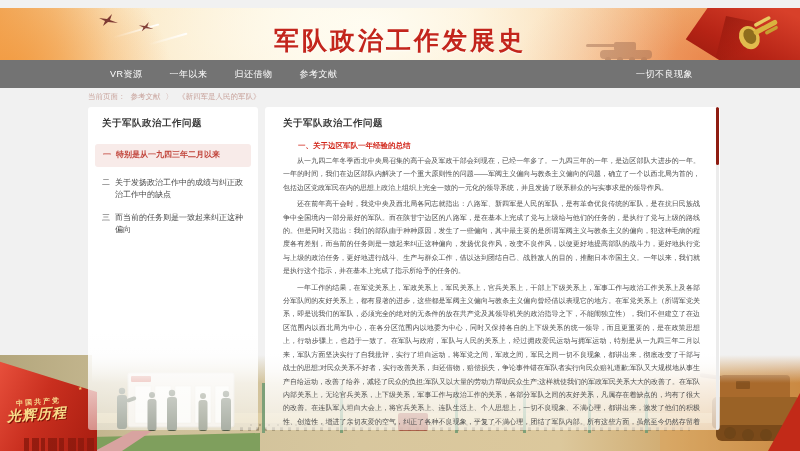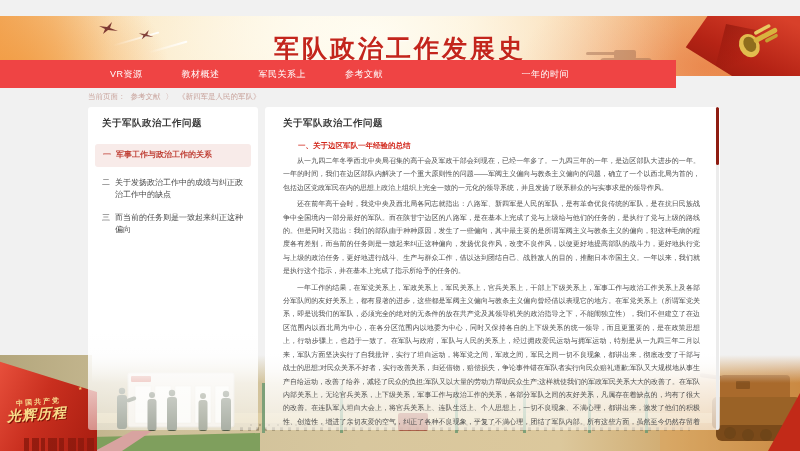--- a/index.html
+++ b/index.html
@@ -4,21 +4,21 @@
 <style>
   * { margin:0; padding:0; box-sizing:border-box; }
   html,body { width:800px; height:451px; }
   body {
     position:relative; overflow:hidden; background:#f1f1f1;
     font-family:"Liberation Sans","DejaVu Sans",sans-serif;
   }
 
   
   .banner {
-    position:absolute; top:16px; left:0; width:800px; height:60px; overflow:hidden;
+    position:absolute; top:8px; left:0; width:800px; height:60px; overflow:hidden;
     background:
       radial-gradient(ellipse 230px 170px at 10px 62px, rgba(242,153,62,.9), rgba(242,153,62,0) 70%),
       radial-gradient(ellipse 420px 190px at 46% 28%, rgba(255,253,243,.95), rgba(255,253,243,0) 75%),
       radial-gradient(ellipse 260px 130px at 88% 85%, rgba(228,96,44,.5), rgba(228,96,44,0) 72%),
       linear-gradient(95deg,#f2ae64 0%,#fae3ba 14%,#fdf4de 38%,#fbe7c3 58%,#f5c287 80%,#e9994f 100%);
   }
   .banner-title {
     position:absolute; top:16px; left:0; width:100%; text-align:center;
     font-size:25px; font-weight:bold; color:#c3251c; letter-spacing:3px;
     text-shadow:0 1px 2px rgba(255,255,255,.8); z-index:4;
@@ -37,22 +37,22 @@
   }
   .banner-figure .fold {
     position:absolute; right:26px; top:8px; width:60px; height:60px;
     background:linear-gradient(160deg, rgba(120,12,4,.55), rgba(120,12,4,0) 60%);
     clip-path:polygon(20% 0, 70% 10%, 40% 100%, 0 80%);
   }
   .trumpet { position:absolute; right:14px; top:2px; z-index:4; }
 
   
   .navbar {
-    position:absolute; top:60px; left:0; width:676px; height:28px; background:#ef4444;
-    display:flex; align-items:center; gap:39px; padding-left:110px;
+    position:absolute; top:60px; left:0; width:800px; height:28px; background:#737373;
+    display:flex; align-items:center; gap:27px; padding-left:110px;
     font-size:9px; color:#fff; letter-spacing:.5px; z-index:5;
   }
   .nav-item { cursor:pointer; white-space:nowrap; }
   .nav-back { position:absolute; right:107px; top:0; line-height:28px; cursor:pointer; }
 
   
   .breadcrumb {
     position:absolute; top:92px; left:88px; font-size:7.5px; color:#c9a49d;
     display:flex; gap:5px; align-items:center; z-index:5;
   }
@@ -162,39 +162,39 @@
       <rect x="20" y="18" width="26" height="5" rx="2.5" fill="#d9b33f"></rect>
       <rect x="24" y="12" width="18" height="3.5" rx="1.75" fill="#e8ca62"></rect>
       <rect x="30" y="24" width="14" height="3.5" rx="1.75" fill="#c7a031"></rect>
     </g>
   </svg>
   <div class="banner-title">军队政治工作发展史</div>
 </div>
 
 <div class="navbar">
   <span class="nav-item">VR资源</span>
-  <span class="nav-item">教材概述</span>
-  <span class="nav-item">军民关系上</span>
+  <span class="nav-item">一年以来</span>
+  <span class="nav-item">归还借物</span>
   <span class="nav-item">参考文献</span>
-  <span class="nav-back">一年的时间</span>
+  <span class="nav-back">一切不良现象</span>
 </div>
 
 <div class="breadcrumb">
   <span>当前页面：</span>
   <span>参考文献</span>
   <span>〉</span>
   <span>《新四军是人民的军队》</span>
 </div>
 
 <div class="sidebar-card">
   <div class="sidebar-title">关于军队政治工作问题</div>
   <div class="toc">
     <div class="toc-item active">
       <span class="toc-num">一</span>
-      <span class="toc-label">军事工作与政治工作的关系</span>
+      <span class="toc-label">特别是从一九四三年二月以来</span>
     </div>
     <div class="toc-item">
       <span class="toc-num">二</span>
       <span class="toc-label">关于发扬政治工作中的成绩与纠正政治工作中的缺点</span>
     </div>
     <div class="toc-item">
       <span class="toc-num">三</span>
       <span class="toc-label">而当前的任务则是一致起来纠正这种偏向</span>
     </div>
   </div>

